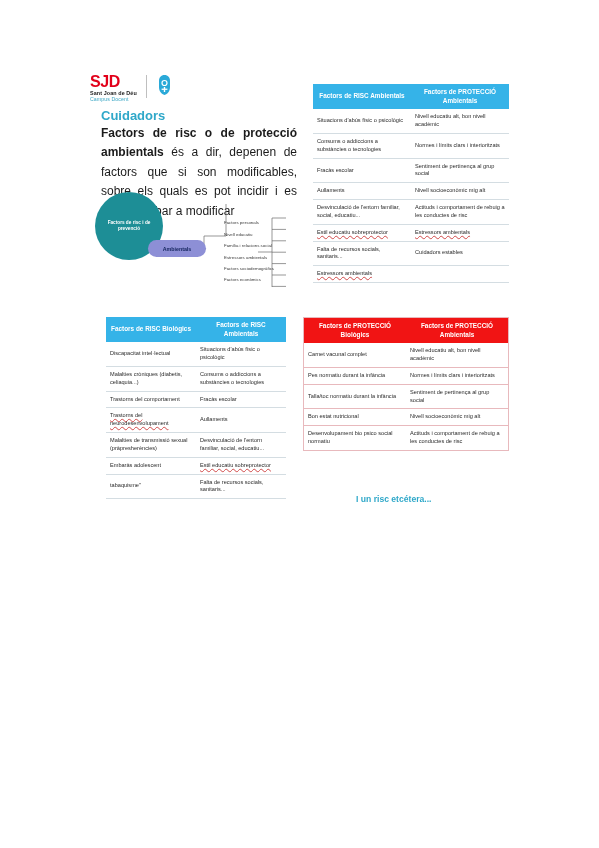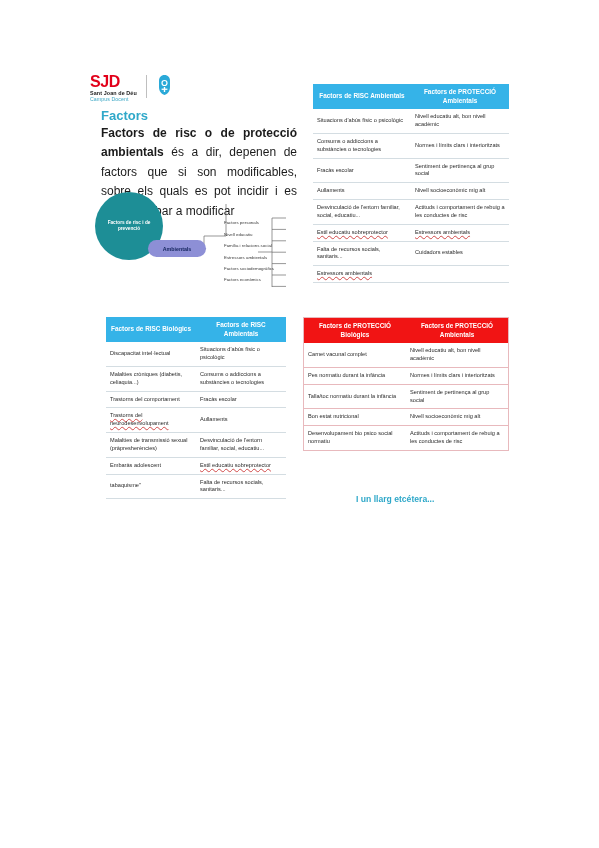--- a/index.html
+++ b/index.html
@@ -107,21 +107,21 @@
         <svg width="17" height="22" viewBox="0 0 17 22">
           <path d="M8.5 1 C5 1 3 3.5 3 6.5 L3 13 C3 17.5 5.5 20 8.5 21 C11.5 20 14 17.5 14 13 L14 6.5 C14 3.5 12 1 8.5 1 Z" fill="#2aa9d8"></path>
           <circle cx="8.5" cy="9" r="3.1" fill="#ffffff"></circle>
           <circle cx="8.5" cy="9" r="1.9" fill="#2aa9d8"></circle>
           <rect x="7.8" y="13" width="1.4" height="5" fill="#ffffff"></rect>
           <rect x="5.6" y="14.6" width="5.8" height="1.3" fill="#ffffff"></rect>
         </svg>
       </div>
     </div>
 
-    <div class="title-ex">Factors</div>
+    <div class="title-ex">Cuidadors</div>
 
     <div class="para">
       <b>Factors de risc o de protecció ambientals</b><span> és a dir, depenen de factors que si son modificables, sobre els quals es pot incidir i es poden arribar a modificar</span>
     </div>
 
     <svg class="conn" viewBox="0 0 170 95">
       <path d="M66 0 L66 32 L44 32 L44 44" stroke="#6b6b6b" stroke-width="0.7" fill="none"></path>
       <path d="M44 44 l-2.2 -4 h4.4 z" fill="#6b6b6b" transform="translate(0,4)"></path>
       <path d="M98 48 L112 48" stroke="#6b6b6b" stroke-width="0.7" fill="none"></path>
       <path d="M112 14 L112 83" stroke="#6b6b6b" stroke-width="0.7" fill="none"></path>
@@ -240,21 +240,21 @@
         <td>Bon estat nutricional</td>
         <td>Nivell socioeconòmic mig alt</td>
       </tr>
       <tr>
         <td>Desenvolupament bio psico social normatiu</td>
         <td>Actituds i comportament de rebuig a les conductes de risc</td>
       </tr>
     </tbody>
       </table>
 
-    <div class="etc">I un llarg etcétera...</div>
+    <div class="etc">I un risc etcétera...</div>
   </div>
 
   <div class="s2">
 
     
 
     
     
 
     

